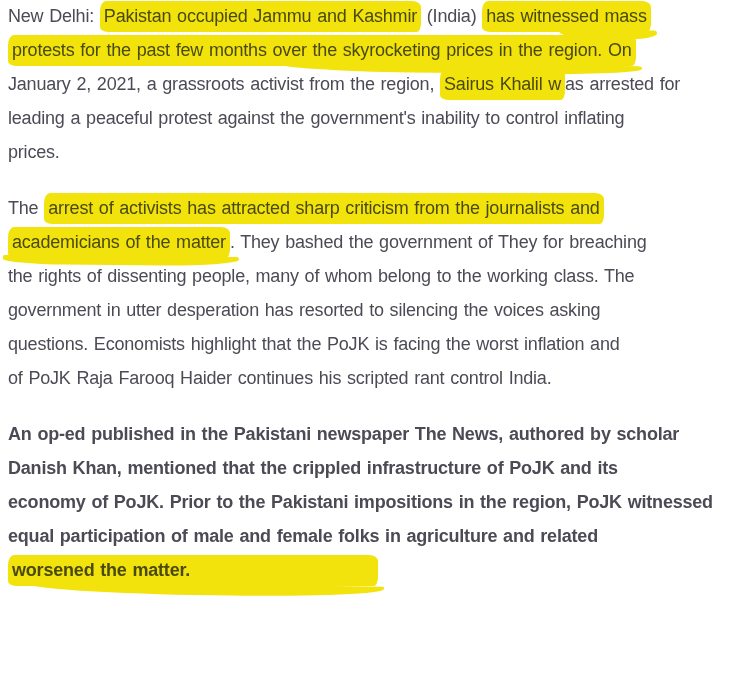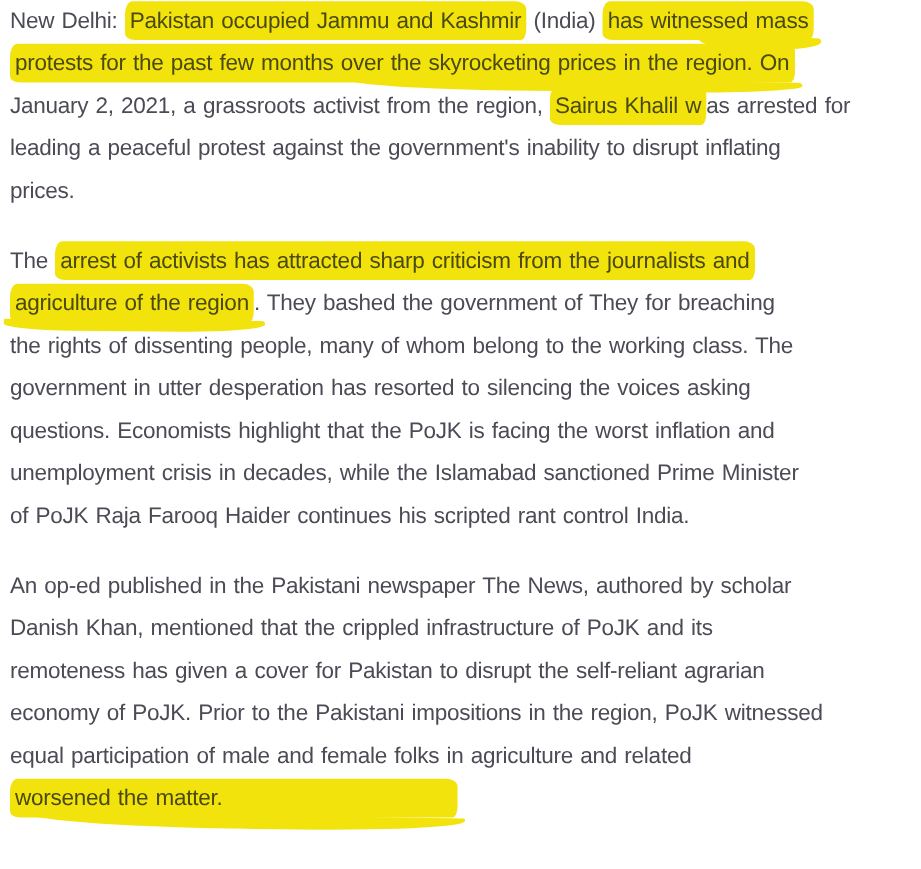--- a/index.html
+++ b/index.html
@@ -15,21 +15,21 @@
   }
   .article{
     padding:0 4px 0 8px;
     margin-top:-1px;
     color:var(--text);
     font-size:18px;
     letter-spacing:-0.2px;
     word-spacing:1px;
   }
   .para{margin:0 0 22px 0;padding:0;}
-  .para:last-child{margin-bottom:0;}
+  .para:last-child{margin-bottom:0;font-weight:bold;}
   .line{
     display:block;
     height:34px;
     line-height:34px;
     white-space:pre;
   }
   .seg{color:var(--text);}
   mark.hl{
     background:var(--hl);
     color:var(--hl-text);
@@ -66,33 +66,31 @@
   }
 </style>
 </head>
 <body>
 
 <div class="article">
     <div class="para">
       <span class="line"><span class="seg">New Delhi: </span><mark class="hl">Pakistan occupied Jammu and Kashmir</mark><span class="seg"> (India) </span><mark class="hl tail-right">has witnessed mass</mark></span>
       <span class="line"><mark class="hl tail-right">protests for the past few months over the skyrocketing prices in the region. On</mark></span>
       <span class="line"><span class="seg">January 2, 2021, a grassroots activist from the region, </span><mark class="hl">Sairus Khalil w</mark><span class="seg">as arrested for</span></span>
-      <span class="line"><span class="seg">leading a peaceful protest against the government's inability to disrupt inflating</span></span>
+      <span class="line"><span class="seg">leading a peaceful protest against the government's inability to control inflating</span></span>
       <span class="line"><span class="seg">prices.</span></span>
     </div>
     <div class="para">
       <span class="line"><span class="seg">The </span><mark class="hl">arrest of activists has attracted sharp criticism from the journalists and</mark></span>
-      <span class="line"><mark class="hl tail-full">agriculture of the region</mark><span class="seg">. They bashed the government of They for breaching</span></span>
+      <span class="line"><mark class="hl tail-full">academicians of the matter</mark><span class="seg">. They bashed the government of They for breaching</span></span>
       <span class="line"><span class="seg">the rights of dissenting people, many of whom belong to the working class. The</span></span>
       <span class="line"><span class="seg">government in utter desperation has resorted to silencing the voices asking</span></span>
       <span class="line"><span class="seg">questions. Economists highlight that the PoJK is facing the worst inflation and</span></span>
-      <span class="line"><span class="seg">unemployment crisis in decades, while the Islamabad sanctioned Prime Minister</span></span>
       <span class="line"><span class="seg">of PoJK Raja Farooq Haider continues his scripted rant control India.</span></span>
     </div>
     <div class="para">
       <span class="line"><span class="seg">An op-ed published in the Pakistani newspaper The News, authored by scholar</span></span>
       <span class="line"><span class="seg">Danish Khan, mentioned that the crippled infrastructure of PoJK and its</span></span>
-      <span class="line"><span class="seg">remoteness has given a cover for Pakistan to disrupt the self-reliant agrarian</span></span>
       <span class="line"><span class="seg">economy of PoJK. Prior to the Pakistani impositions in the region, PoJK witnessed</span></span>
       <span class="line"><span class="seg">equal participation of male and female folks in agriculture and related</span></span>
       <span class="line"><mark class="hl tail-big extend">worsened the matter.</mark></span>
     </div>
   </div>
 
 </body></html>

